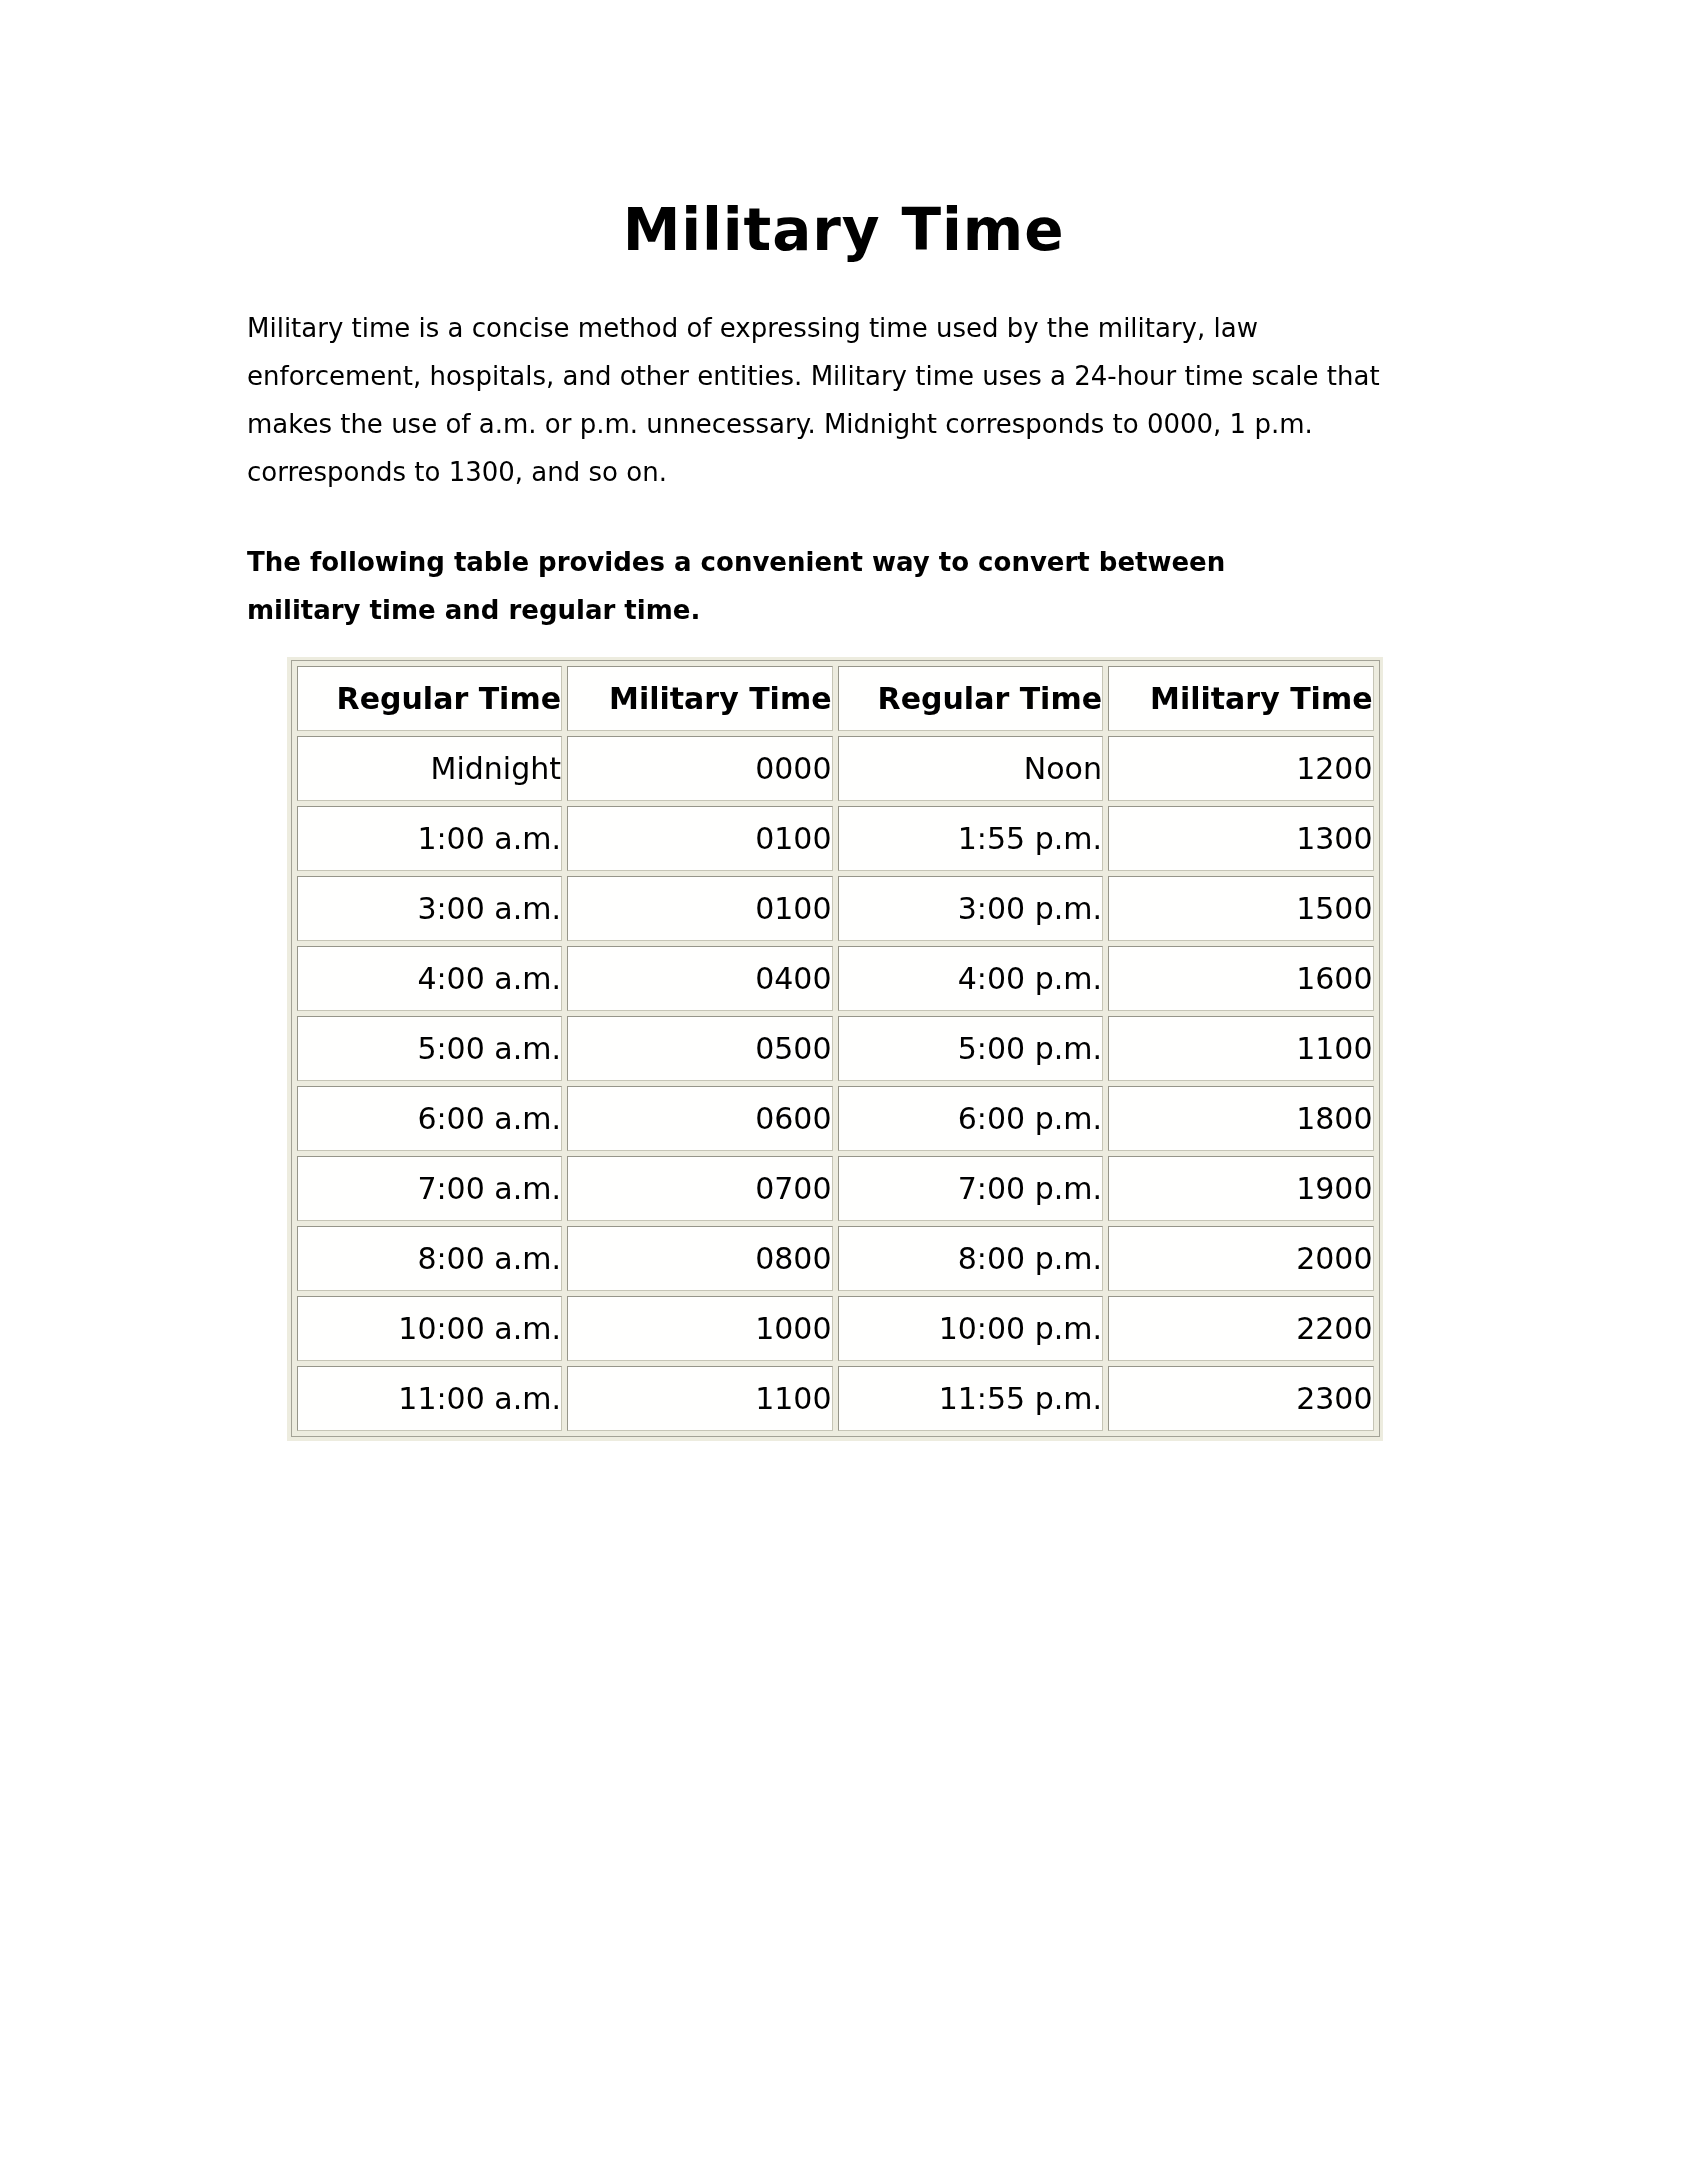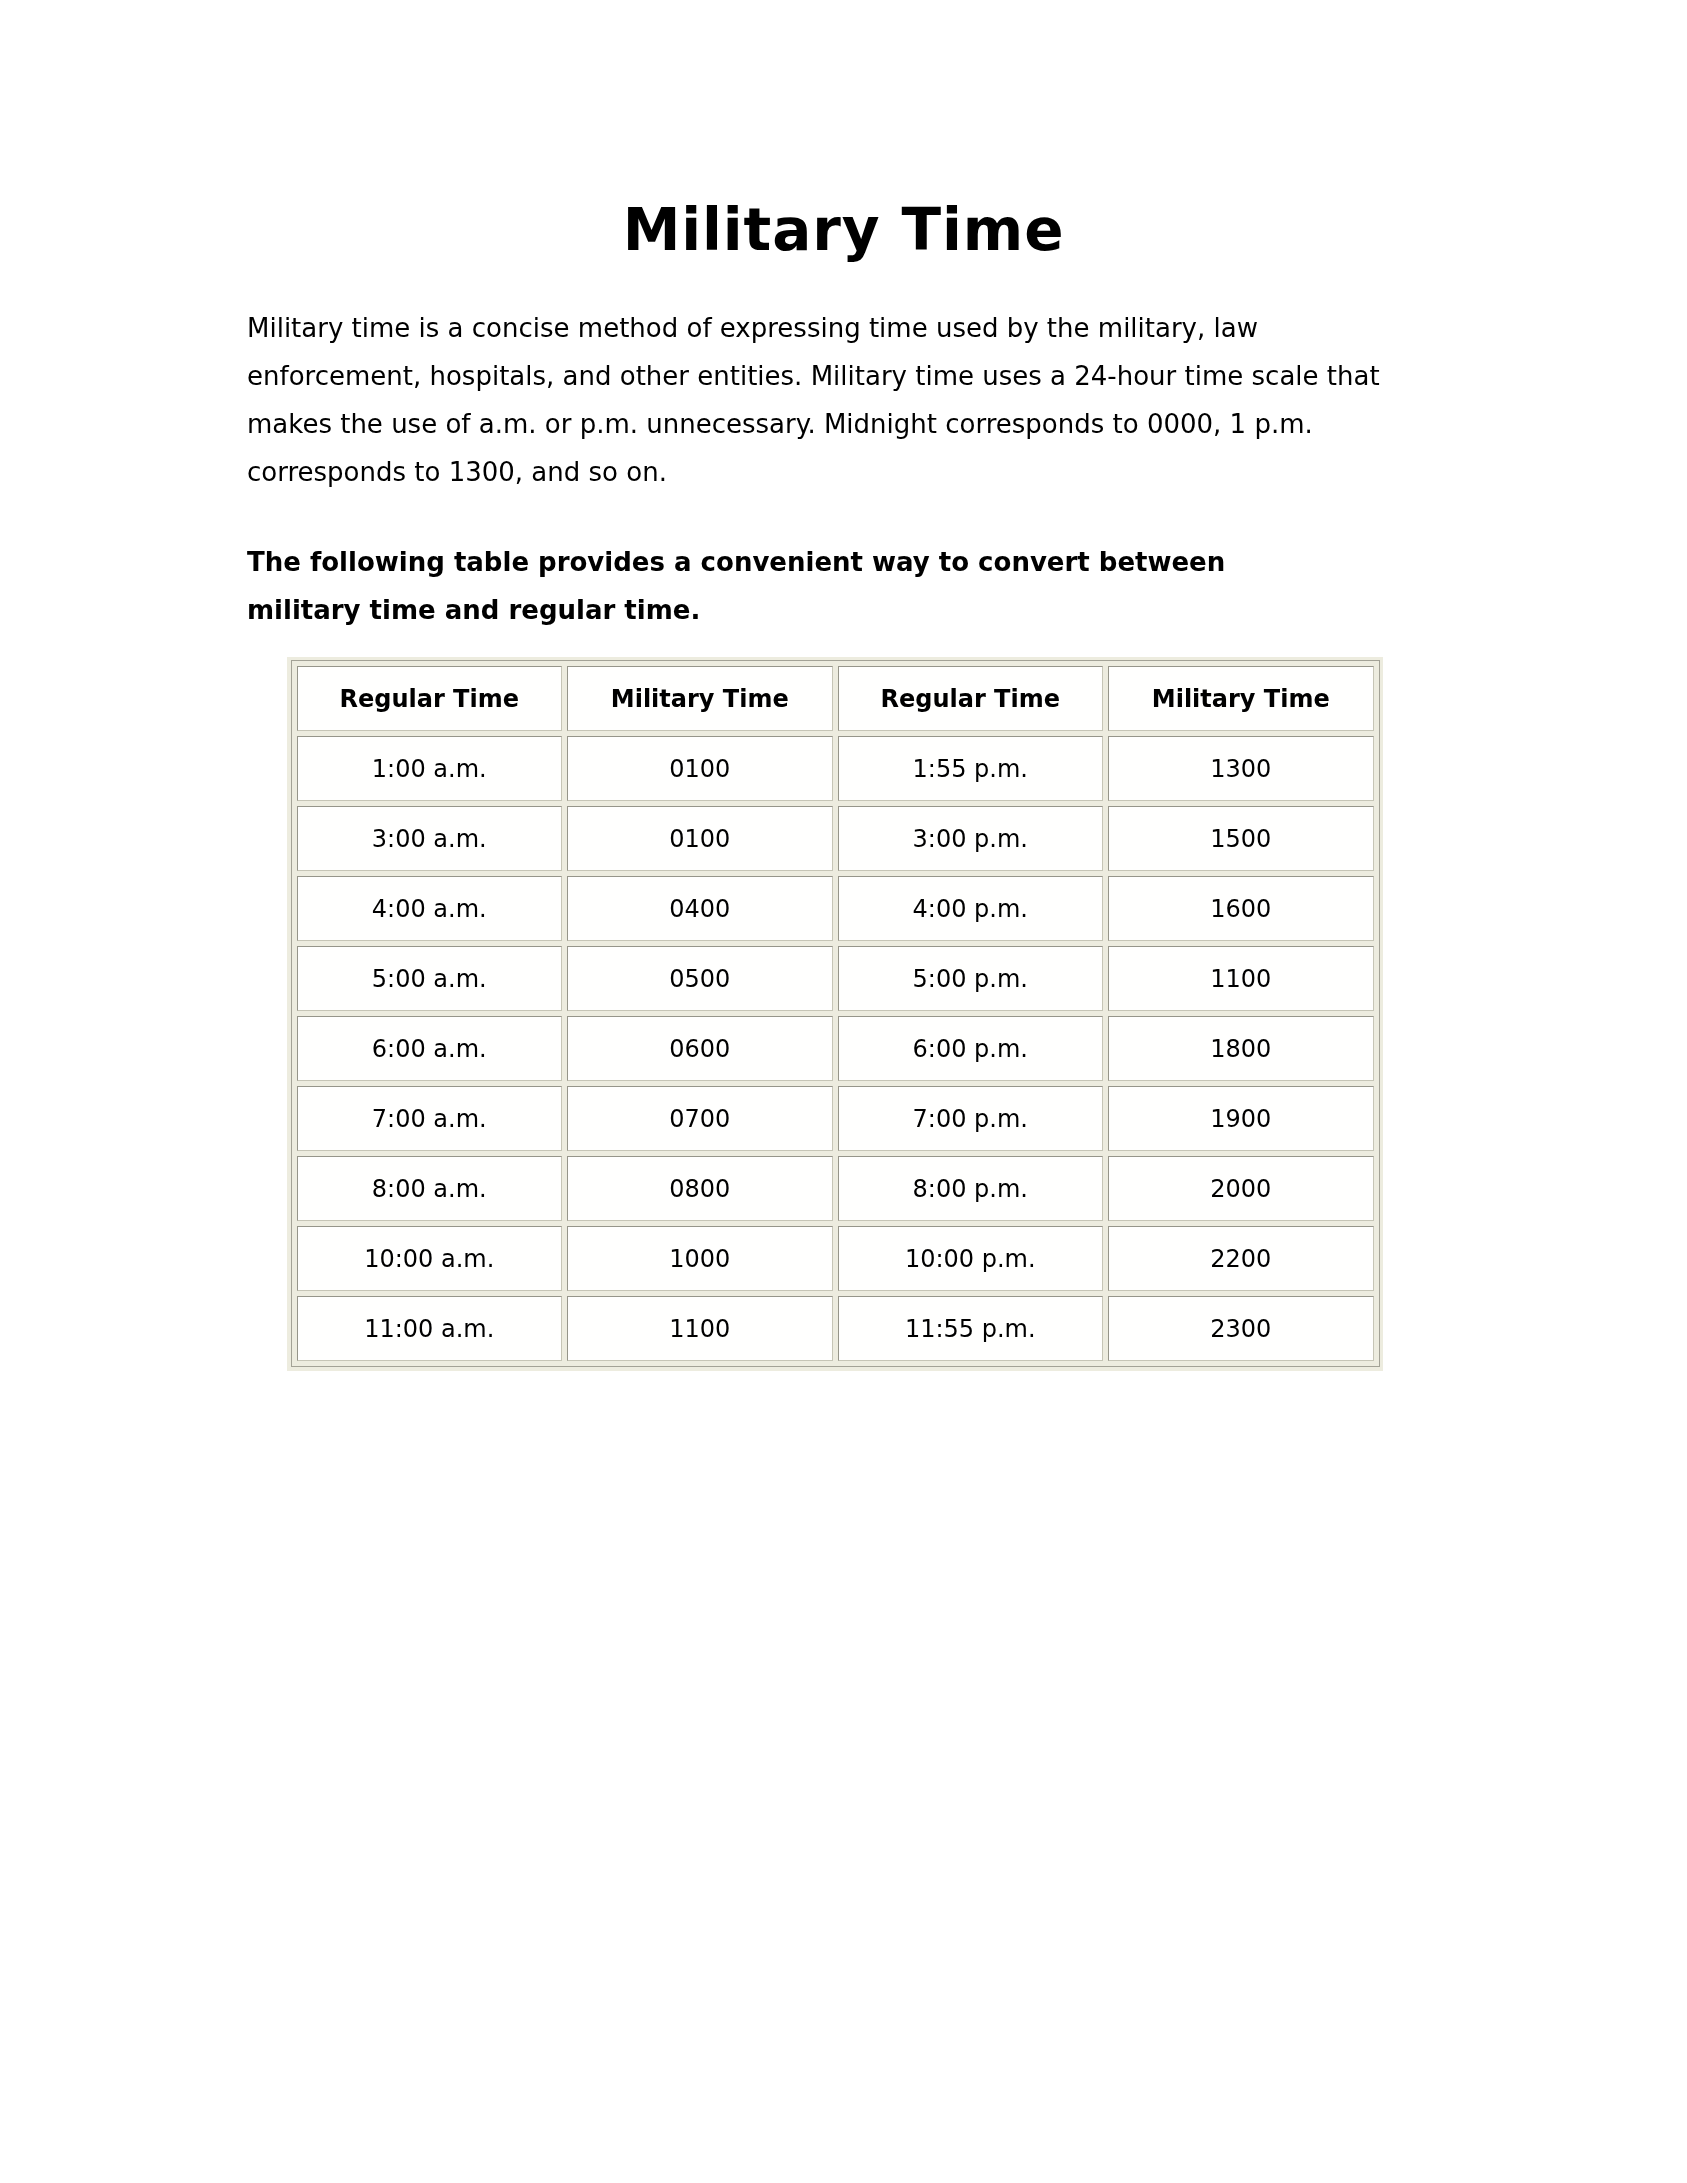--- a/index.html
+++ b/index.html
@@ -67,23 +67,23 @@
     background: var(--table-mat);
   }
   .conversion-table th,
   .conversion-table td {
     width: 25%;
     height: 63px;
     background: var(--cell-bg);
     border: 1.7px solid;
     border-color: var(--cell-border-dark) var(--cell-border-light)
                   var(--cell-border-light) var(--cell-border-dark);
-    text-align: center;
+    text-align: right;
     vertical-align: middle;
-    font-size: 24px;
+    font-size: 30px;
     padding: 0;
   }
   .conversion-table th { font-weight: 700; }
   .conversion-table td { font-weight: 400; }
 </style>
 </head>
 <body>
 
 <div class="page">
 
@@ -98,20 +98,26 @@
       <table class="conversion-table">
         <thead>
           <tr>
             <th>Regular Time</th>
             <th>Military Time</th>
             <th>Regular Time</th>
             <th>Military Time</th>
           </tr>
         </thead>
         <tbody>
+            <tr>
+              <td>Midnight</td>
+              <td>0000</td>
+              <td>Noon</td>
+              <td>1200</td>
+            </tr>
             <tr>
               <td>1:00 a.m.</td>
               <td>0100</td>
               <td>1:55 p.m.</td>
               <td>1300</td>
             </tr>
             <tr>
               <td>3:00 a.m.</td>
               <td>0100</td>
               <td>3:00 p.m.</td>

